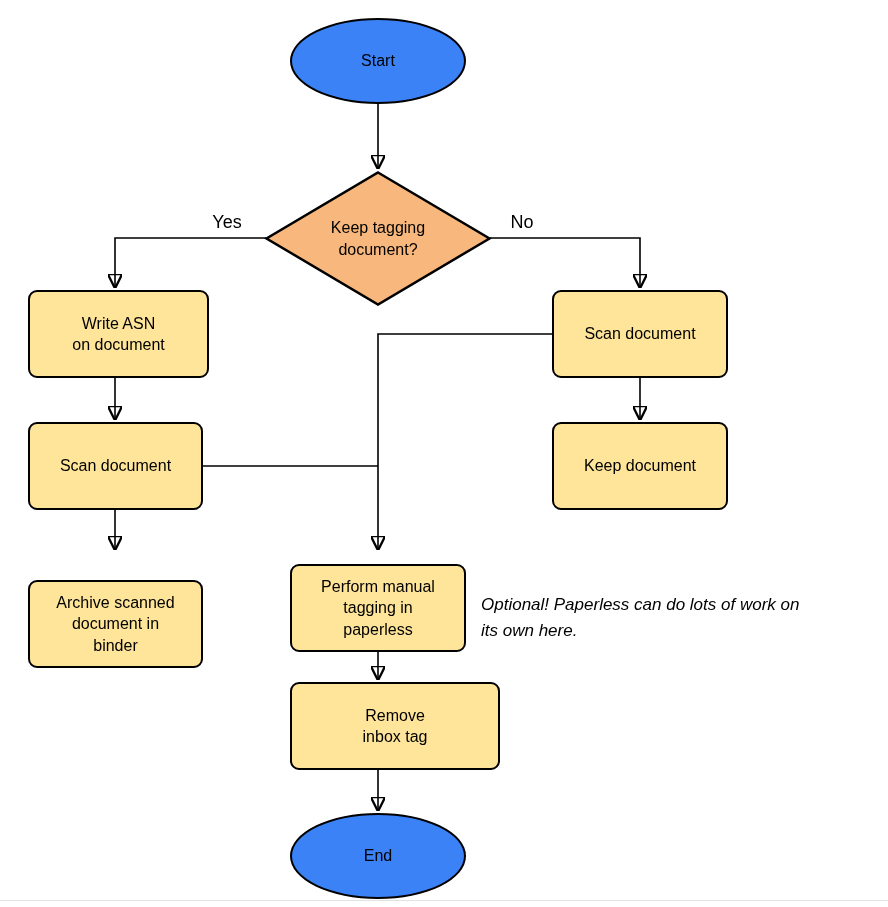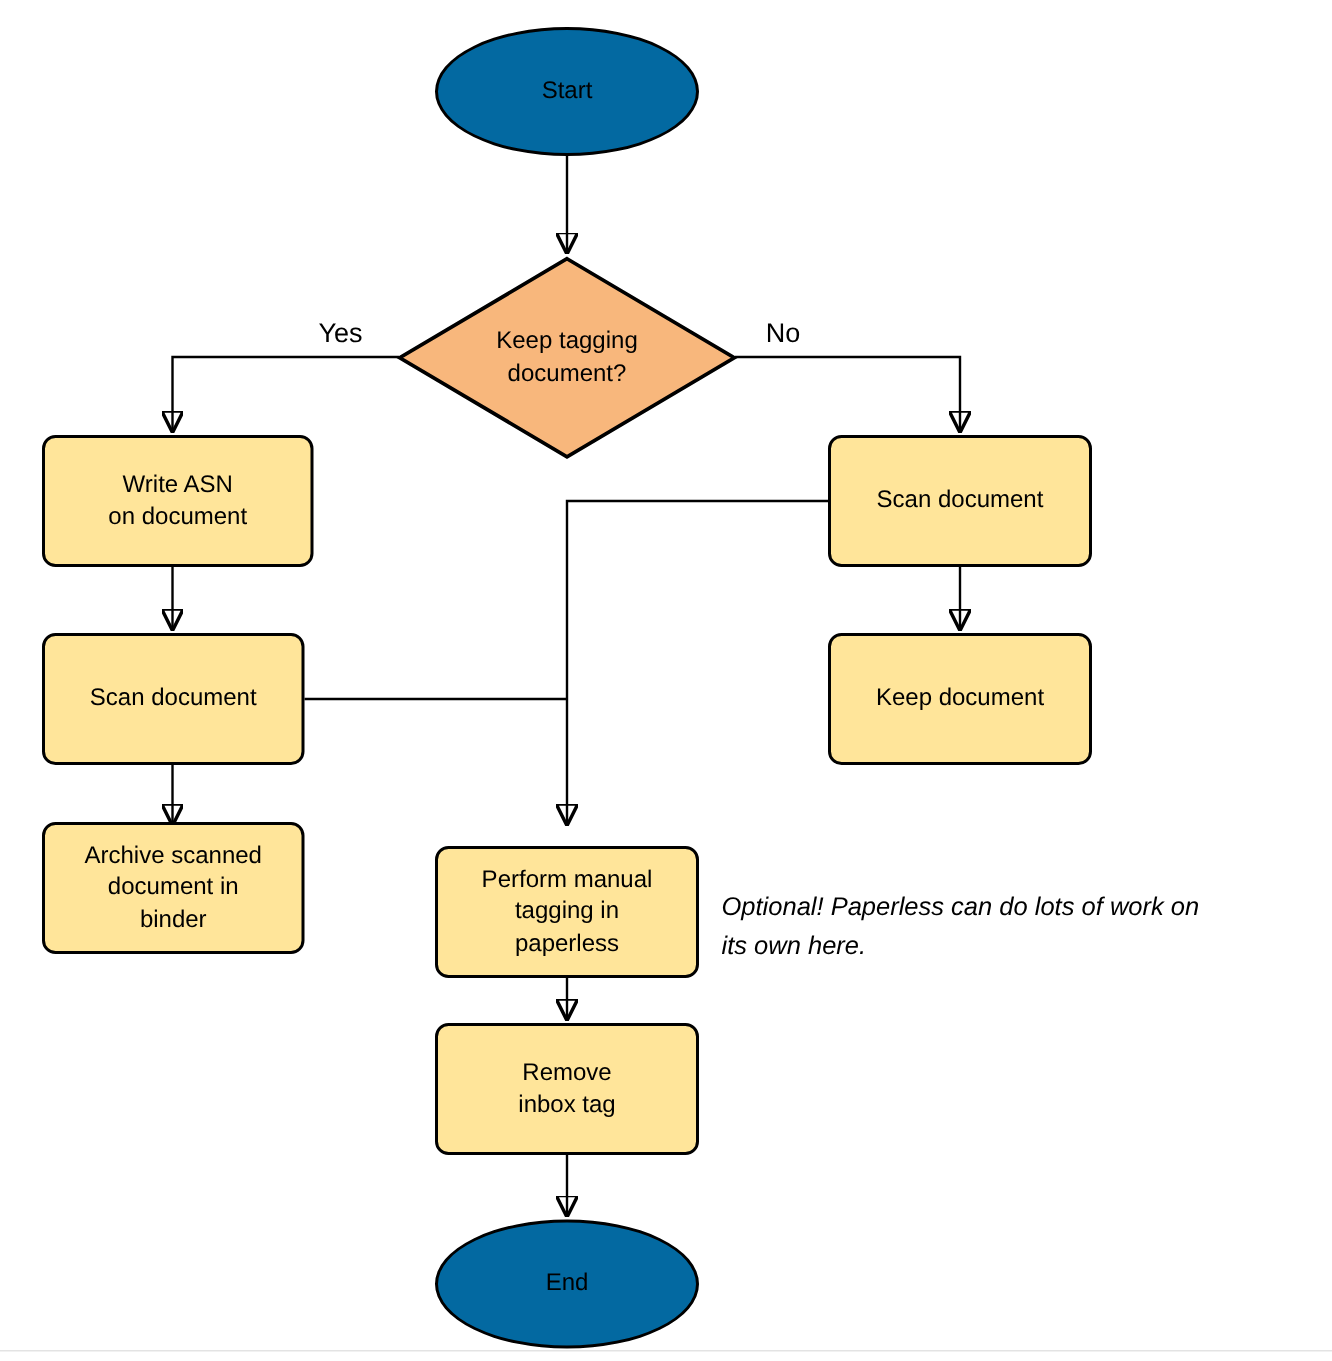--- a/index.html
+++ b/index.html
@@ -12,21 +12,21 @@
   svg.edges path{fill:none;stroke:#000;stroke-width:1.6;}
   .node{
     position:absolute;display:flex;align-items:center;justify-content:center;
     text-align:center;font-size:16px;line-height:1.32;white-space:pre-line;
     box-sizing:border-box;
   }
   .process{
     background:#ffe59a;border:2px solid #000;border-radius:9px;
   }
   .terminal{
-    background:#0369a1;border:2.5px solid #000;border-radius:50%;
+    background:#3b82f6;border:2.5px solid #000;border-radius:50%;
   }
   .diamond{position:absolute;}
   .diamond .diamond-label{
     position:absolute;inset:0;display:flex;align-items:center;justify-content:center;
     text-align:center;font-size:16px;line-height:1.32;white-space:pre-line;
   }
   .edge-label{
     position:absolute;font-size:18px;text-align:center;width:50px;
   }
   .note{
@@ -77,21 +77,21 @@
 
   <div class="node process" style="left:28px;top:290px;width:181px;height:88px">
     <span>Write ASN
 on document</span>
   </div>
 
   <div class="node process" style="left:28px;top:422px;width:175px;height:88px">
     <span>Scan document</span>
   </div>
 
-  <div class="node process" style="left:28px;top:548px;width:175px;height:88px">
+  <div class="node process" style="left:28px;top:580px;width:175px;height:88px">
     <span>Archive scanned
 document in
 binder</span>
   </div>
 
   <div class="node process" style="left:552px;top:290px;width:176px;height:88px">
     <span>Scan document</span>
   </div>
 
   <div class="node process" style="left:552px;top:422px;width:176px;height:88px">
@@ -100,21 +100,21 @@
 
   <div class="node process" style="left:290px;top:564px;width:176px;height:88px">
     <span>Perform manual
 tagging in
 paperless</span>
   </div>
 
   <div class="note">Optional! Paperless can do lots of work on
 its own here.</div>
 
-  <div class="node process" style="left:290px;top:682px;width:176px;height:88px">
+  <div class="node process" style="left:290px;top:682px;width:210px;height:88px">
     <span>Remove
 inbox tag</span>
   </div>
 
   <div class="node terminal" style="left:290px;top:813px;width:176px;height:86px">
     <span>End</span>
   </div>
 
   <div class="bottom-edge"></div>
 

